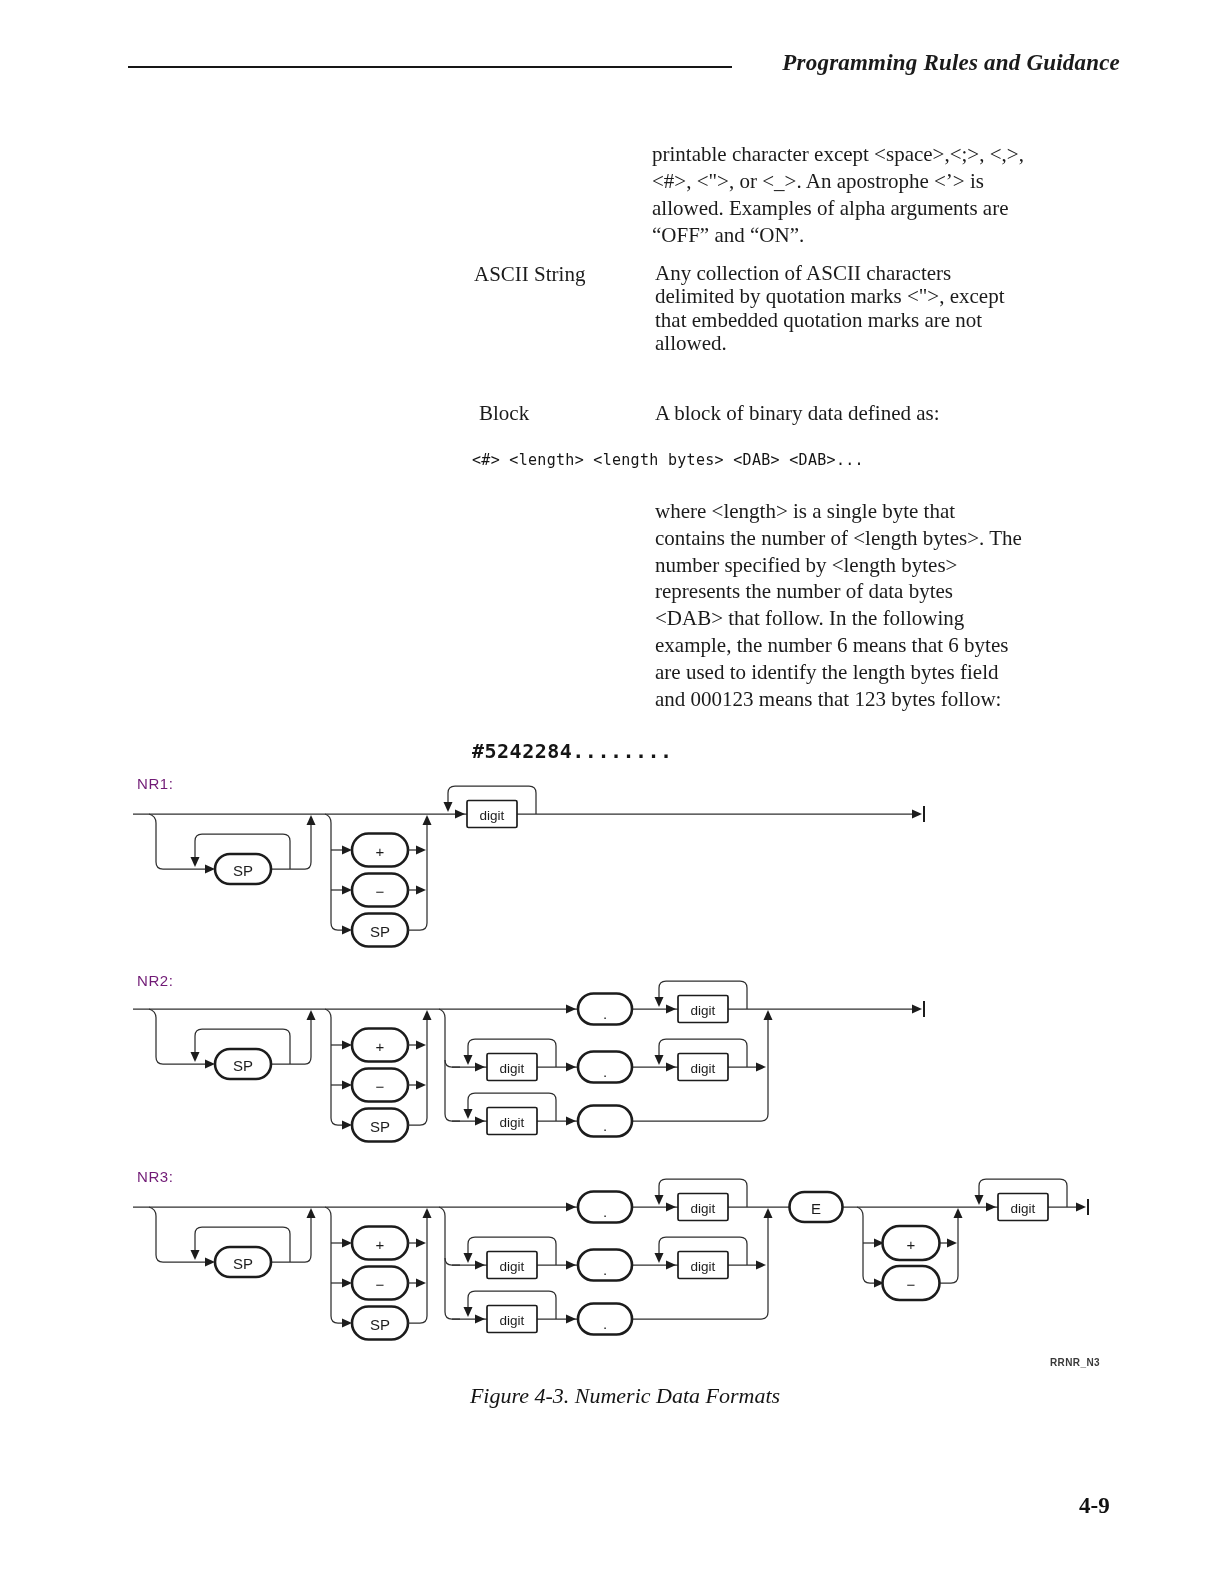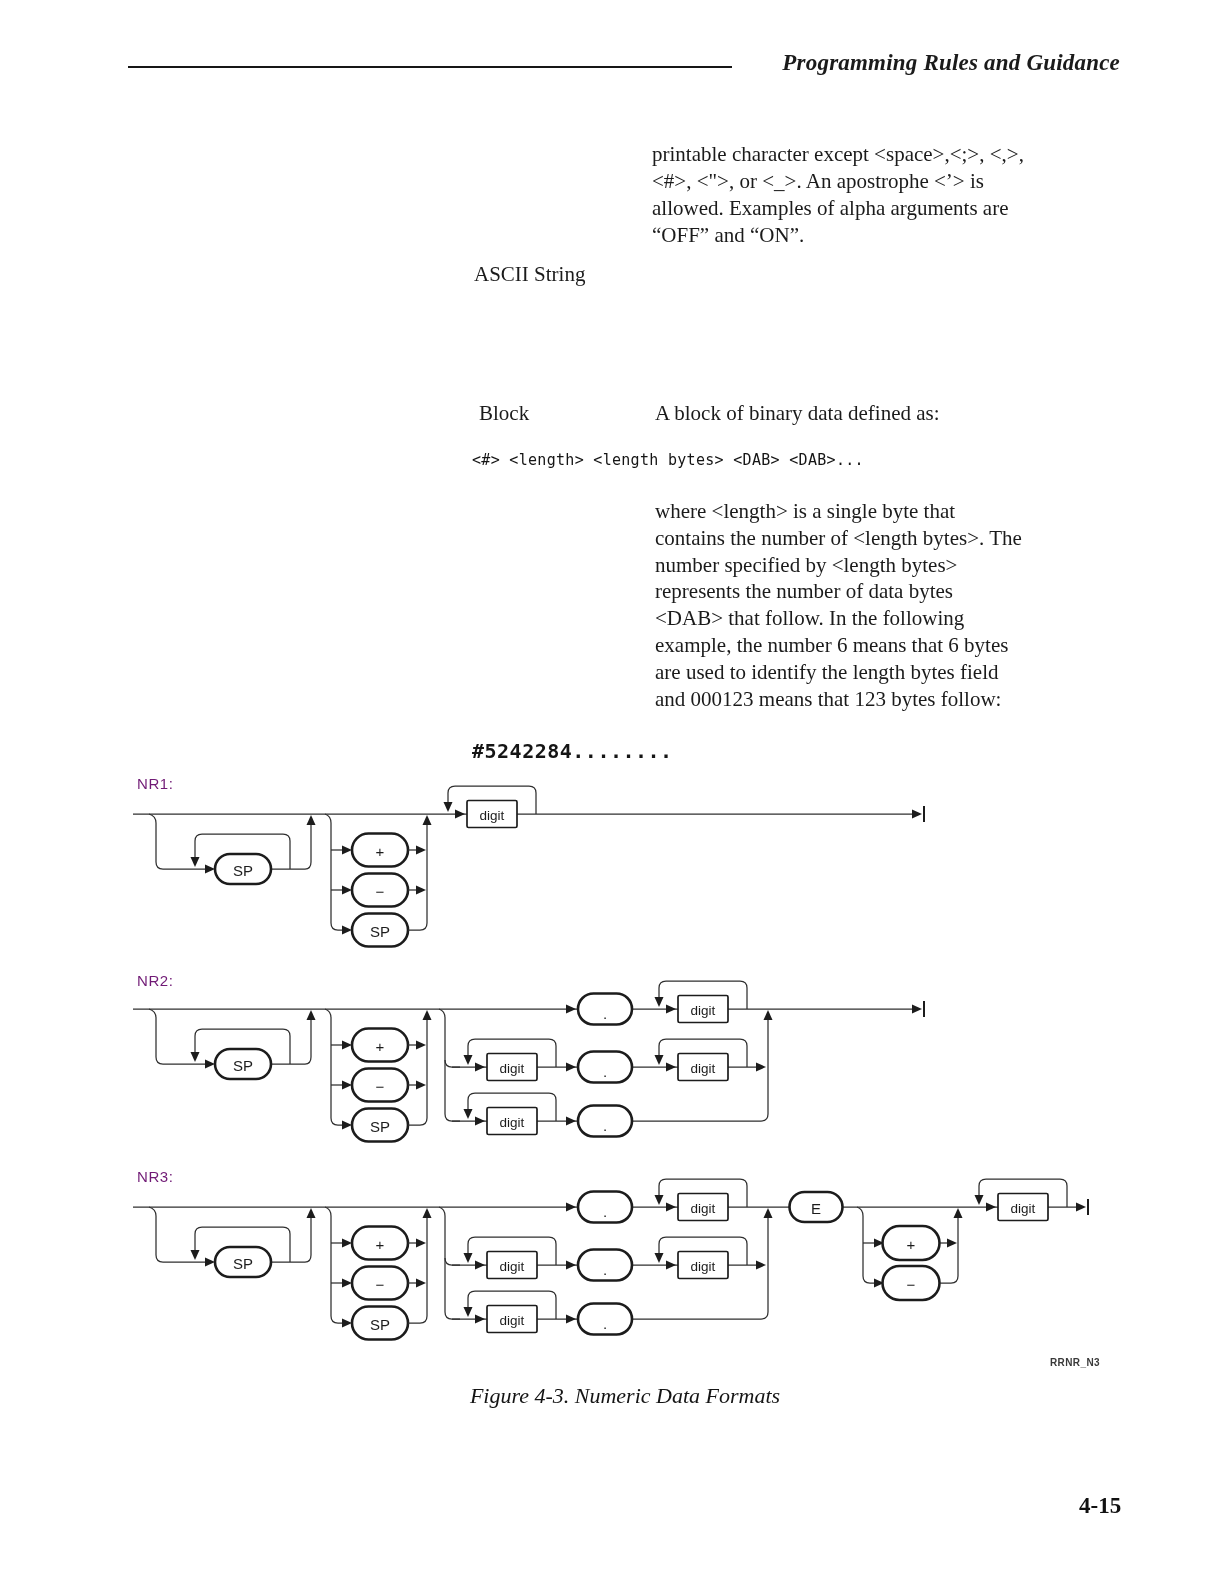--- a/index.html
+++ b/index.html
@@ -36,20 +36,24 @@
 
   <div class="abs head-rule"></div>
   <div class="abs running-head">Programming Rules and Guidance</div>
 
   <div class="abs para p1">printable character except &lt;space&gt;,&lt;;&gt;, &lt;,&gt;,
 &lt;#&gt;, &lt;"&gt;, or &lt;_&gt;. An apostrophe &lt;’&gt; is
 allowed. Examples of alpha arguments are
 “OFF” and “ON”.</div>
 
   <div class="abs term t1">ASCII String</div>
+  <div class="abs para p2">Any collection of ASCII characters
+delimited by quotation marks &lt;"&gt;, except
+that embedded quotation marks are not
+allowed.</div>
 
   <div class="abs term t2">Block</div>
   <div class="abs para p3">A block of binary data defined as:</div>
 
   <div class="abs code c1">&lt;#&gt; &lt;length&gt; &lt;length bytes&gt; &lt;DAB&gt; &lt;DAB&gt;...</div>
 
   <div class="abs para p4">where &lt;length&gt; is a single byte that
 contains the number of &lt;length bytes&gt;. The
 number specified by &lt;length bytes&gt;
 represents the number of data bytes
@@ -305,14 +309,14 @@
       <polygon points="979,1205 974.5,1195 983.5,1195" fill="#1c1c1c"></polygon>
       <polygon points="996,1207 986,1202.5 986,1211.5" fill="#1c1c1c"></polygon>
       <g>
         <rect x="998" y="1193.5" width="50" height="27" rx="1.5" ry="1.5" fill="#fff" stroke="#1c1c1c" stroke-width="1.7"></rect>
         <text x="1023" y="1208" text-anchor="middle" dominant-baseline="central" fill="#1c1c1c" font-family="&quot;Liberation Sans&quot;, sans-serif" font-size="13.5">digit</text>
       </g>
     </svg>
 
   <div class="abs file-tag">RRNR_N3</div>
   <div class="abs caption">Figure 4-3. Numeric Data Formats</div>
-  <div class="abs page-number">4-15</div>
+  <div class="abs page-number">4-9</div>
 </div>
 
 </body></html>

